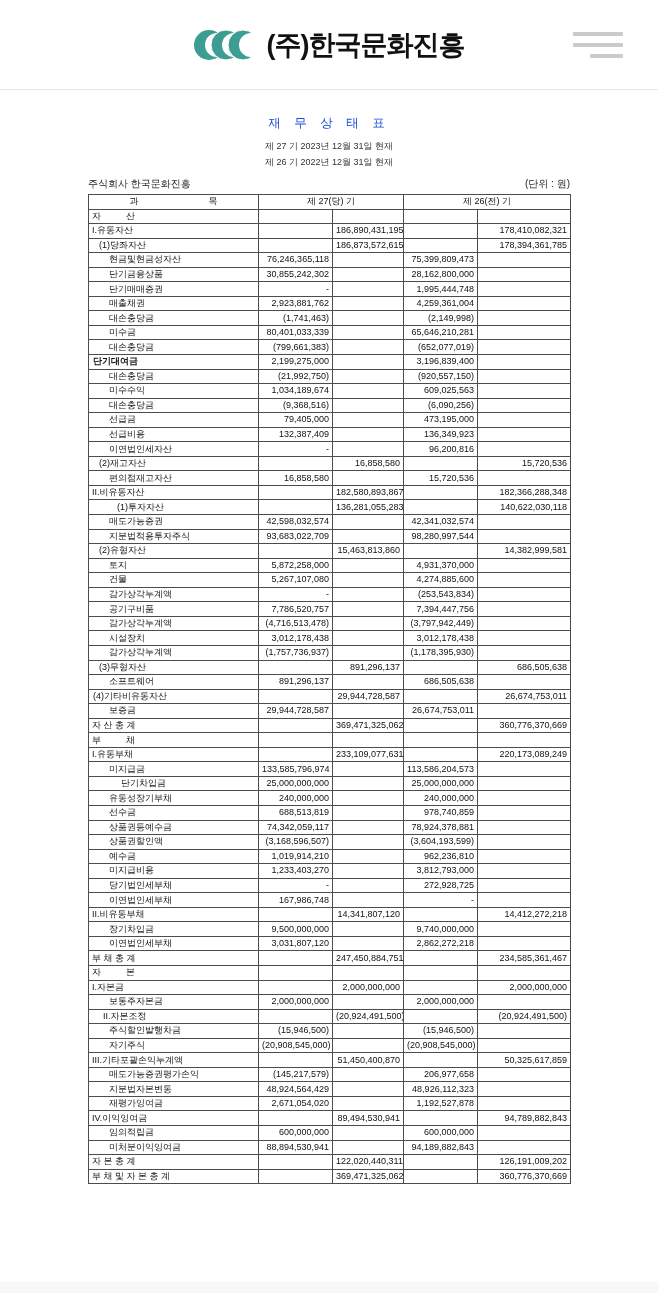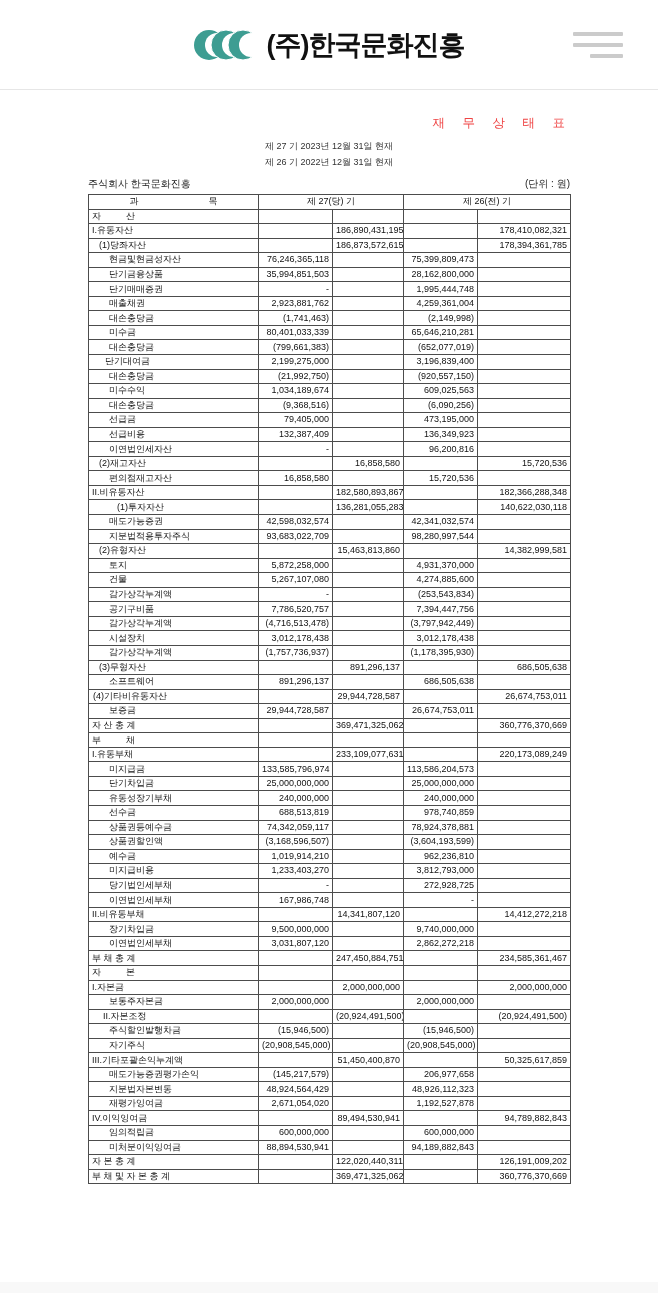--- a/index.html
+++ b/index.html
@@ -25,22 +25,22 @@
   .hamburger {
     position:absolute; right:35px; top:24px;
     width:50px; height:42px; background:none; border:none; padding:0;
     cursor:pointer; display:flex; flex-direction:column; justify-content:center; gap:7px;
   }
   .hamburger .bar { height:4px; background:#cbcbcb; border-radius:1px; width:100%; }
   .hamburger .bar.short { width:33px; align-self:flex-end; }
   
   .report { padding:0 88px; }
   .report-title {
-    margin:25px 0 6px 0; text-align:right;
-    font-size:12.5px; font-weight:500; letter-spacing:5px; color:#ef4444;font-family:Liberation Mono, monospace;
+    margin:25px 0 6px 0; text-align:center;
+    font-size:12.5px; font-weight:500; letter-spacing:5px; color:#1d4ed8;
   }
   .period-line { text-align:center; font-size:9px; color:#333; line-height:16px; }
   .meta-row {
     display:flex; justify-content:space-between; align-items:flex-end;
     font-size:10px; color:#222; margin:7px 0 3px 0;
   }
   
   table.bs {
     border-collapse:collapse; table-layout:fixed;
     width:482px; font-size:9px; color:#111;
@@ -140,21 +140,21 @@
   </tr>
         <tr>
     <td class="lbl" style="padding-left: 20px;">현금및현금성자산</td>
     <td class="amt">76,246,365,118</td>
     <td class="amt"></td>
     <td class="amt">75,399,809,473</td>
     <td class="amt"></td>
   </tr>
         <tr>
     <td class="lbl" style="padding-left: 20px;">단기금융상품</td>
-    <td class="amt">35,994,851,503</td>
+    <td class="amt">30,855,242,302</td>
     <td class="amt"></td>
     <td class="amt">28,162,800,000</td>
     <td class="amt"></td>
   </tr>
         <tr>
     <td class="lbl" style="padding-left: 20px;">단기매매증권</td>
     <td class="amt">-</td>
     <td class="amt"></td>
     <td class="amt">1,995,444,748</td>
     <td class="amt"></td>
@@ -181,21 +181,21 @@
     <td class="amt"></td>
   </tr>
         <tr>
     <td class="lbl" style="padding-left: 20px;">대손충당금</td>
     <td class="amt">(799,661,383)</td>
     <td class="amt"></td>
     <td class="amt">(652,077,019)</td>
     <td class="amt"></td>
   </tr>
         <tr>
-    <td class="lbl" style="padding-left: 16px;">단기대여금</td>
+    <td class="lbl" style="padding-left: 4px; font-weight: bold;">단기대여금</td>
     <td class="amt">2,199,275,000</td>
     <td class="amt"></td>
     <td class="amt">3,196,839,400</td>
     <td class="amt"></td>
   </tr>
         <tr>
     <td class="lbl" style="padding-left: 20px;">대손충당금</td>
     <td class="amt">(21,992,750)</td>
     <td class="amt"></td>
     <td class="amt">(920,557,150)</td>
@@ -384,21 +384,21 @@
     <td class="amt">220,173,089,249</td>
   </tr>
         <tr>
     <td class="lbl" style="padding-left: 20px;">미지급금</td>
     <td class="amt">133,585,796,974</td>
     <td class="amt"></td>
     <td class="amt">113,586,204,573</td>
     <td class="amt"></td>
   </tr>
         <tr>
-    <td class="lbl" style="padding-left: 20px;">단기차입금</td>
+    <td class="lbl" style="padding-left: 32px;">단기차입금</td>
     <td class="amt">25,000,000,000</td>
     <td class="amt"></td>
     <td class="amt">25,000,000,000</td>
     <td class="amt"></td>
   </tr>
         <tr>
     <td class="lbl" style="padding-left: 20px;">유동성장기부채</td>
     <td class="amt">240,000,000</td>
     <td class="amt"></td>
     <td class="amt">240,000,000</td>

